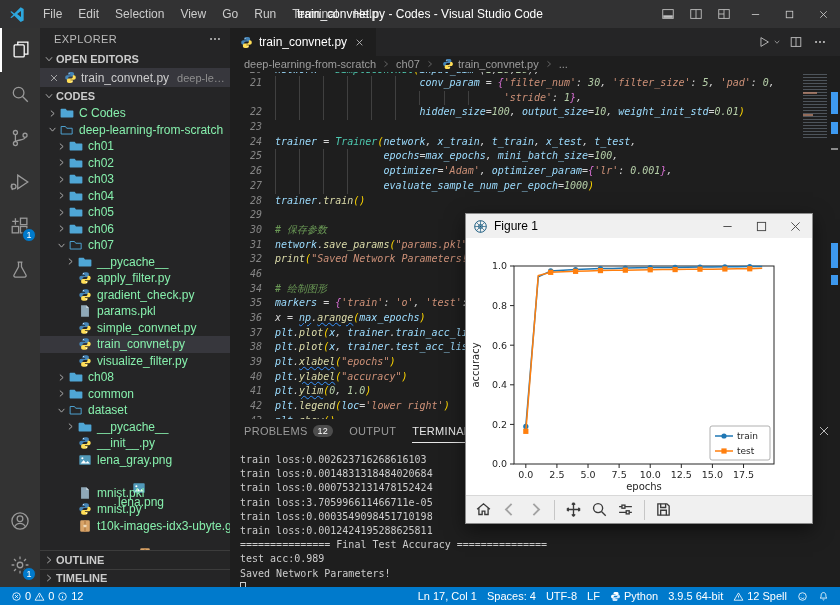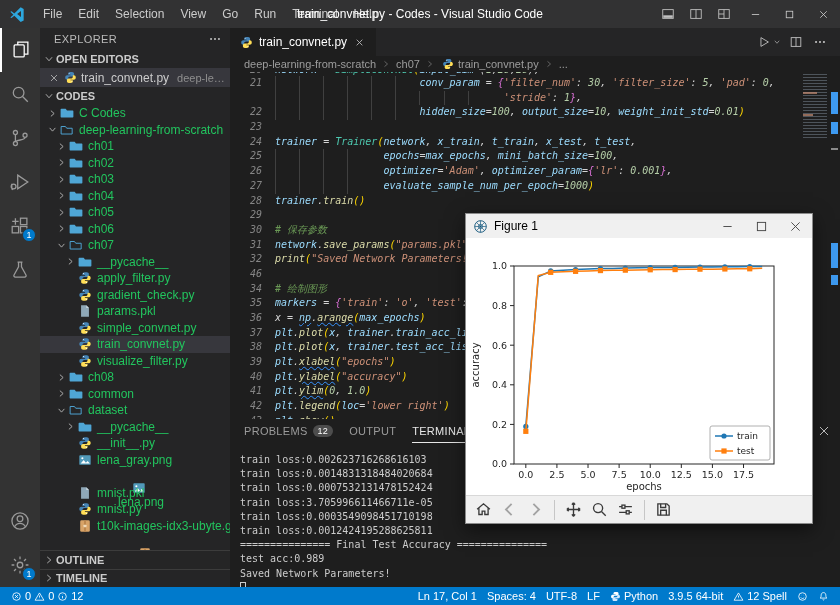--- a/index.html
+++ b/index.html
@@ -41,21 +41,21 @@
             color:#bbbbbb;letter-spacing:.4px;flex:none;}
   .sb-title .spacer{flex:1;}
   .sb-head{height:18px;display:flex;align-items:center;font-size:11px;font-weight:bold;
            color:#cccccc;padding-left:2px;flex:none;}
   .sb-head .ico{width:14px;height:14px;color:#bdbdbd;}
   .oe-item{height:19px;display:flex;align-items:center;background:#37373d;padding-left:8px;
            gap:4px;flex:none;white-space:nowrap;overflow:hidden;}
   .oe-item .ico{width:13px;height:13px;flex:none;}
   .oe-dim{color:#8f8f8f;font-size:11px;margin-left:4px;overflow:hidden;text-overflow:ellipsis;}
   .tree{flex:1;overflow:hidden;}
-  .tree-row{height:16.5px;display:flex;align-items:center;white-space:nowrap;color:#22c55e;}
+  .tree-row{height:16.5px;display:flex;align-items:center;white-space:nowrap;color:#86efac;}
   .tree-row.selected{background:#37373d;}
   .tree-row .chev{width:13px;height:13px;color:#c5c5c5;flex:none;}
   .tree-row .fico{width:14px;height:14px;margin:0 5px 0 1px;flex:none;}
   .sb-bottom{flex:none;border-top:1px solid #3c3c3c;}
   .sb-bottom .sb-head{border-bottom:1px solid #3c3c3c00;text-align:center;}
 
   
   .editor-area{position:absolute;left:230px;top:28px;right:0;bottom:18px;display:flex;
                flex-direction:column;background:#1e1e1e;}
   .tabbar{height:28px;background:#252526;display:flex;align-items:stretch;flex:none;}

